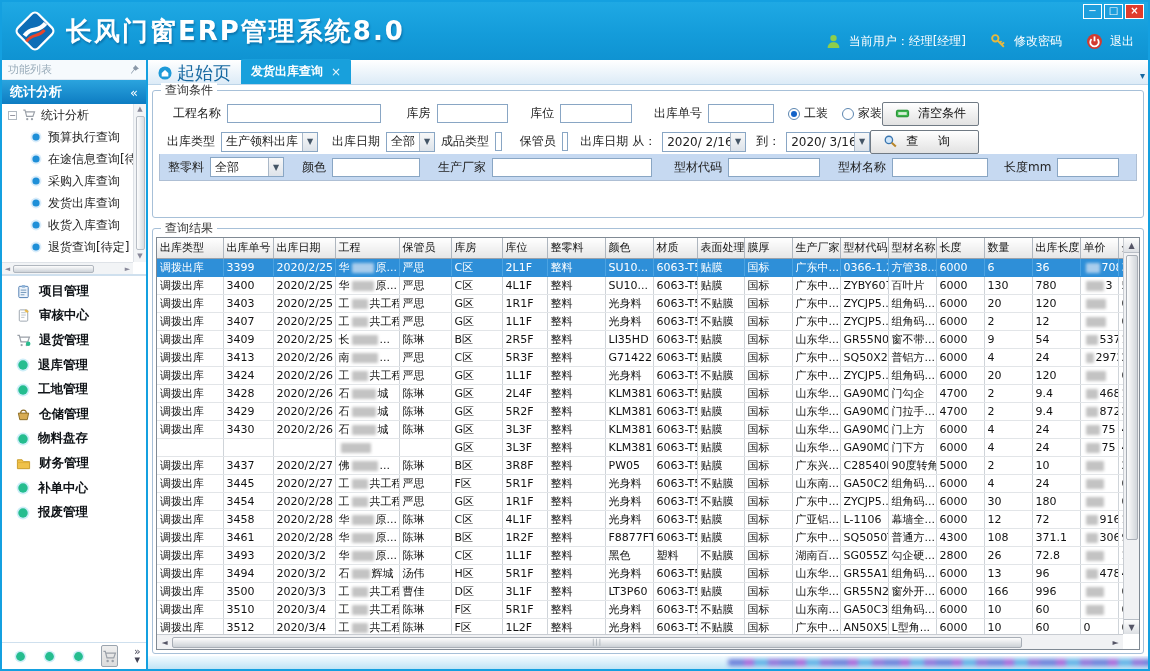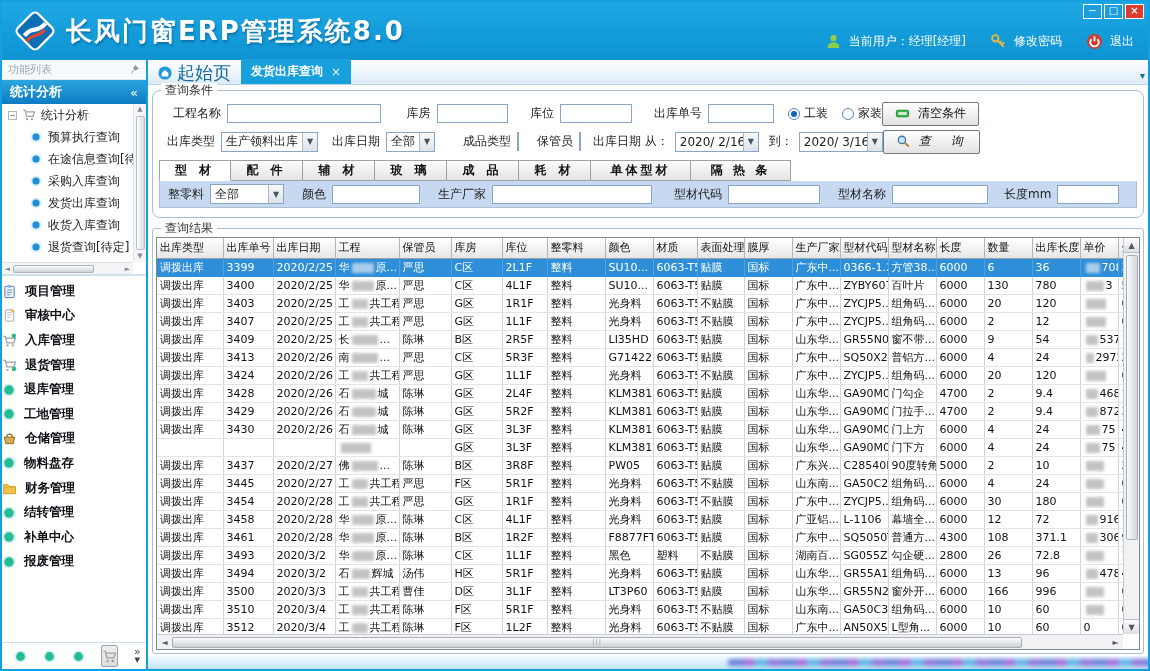--- a/index.html
+++ b/index.html
@@ -30,50 +30,50 @@
   .exp{width:9px;height:9px;border:1px solid #b0b8c0;font-size:8px;line-height:7px;text-align:center;color:#667;background:#fff;flex:none;}
   .tree-item{display:flex;align-items:center;gap:6px;height:22px;padding-left:28px;white-space:nowrap;}
   .tree-item .ic{width:12px;height:12px;}
   .vsb-mini{position:absolute;top:0;right:0;bottom:12px;width:13px;background:#f2f4f6;border-left:1px solid #dfe3e8;display:flex;flex-direction:column;align-items:center;font-size:7px;color:#889;}
   .vsb-mini .a{height:11px;line-height:11px;}
   .vsb-mini .th{flex:1;width:9px;background:linear-gradient(90deg,#fdfdfd,#d8dde2);border:1px solid #b8bec6;border-radius:2px;margin:1px 0;}
   .hsb-mini{position:absolute;left:0;right:13px;bottom:0;height:12px;background:#f2f4f6;border-top:1px solid #dfe3e8;display:flex;align-items:center;font-size:7px;color:#889;}
   .hsb-mini .a{width:11px;text-align:center;}
   .hsb-mini .th{height:8px;width:62%;background:linear-gradient(180deg,#fdfdfd,#ccd2d8);border:1px solid #b0b6be;border-radius:2px;}
   .grouplist{flex:1;min-height:0;overflow:hidden;padding-top:3px;}
-  .grp{height:24.6px;display:flex;align-items:center;gap:8px;padding-left:0;font-size:12.5px;font-weight:bold;color:#101418;white-space:nowrap;}
+  .grp{height:24.6px;display:flex;align-items:center;gap:8px;padding-left:14px;font-size:12.5px;font-weight:bold;color:#101418;white-space:nowrap;}
   .grp .ic{width:15px;height:15px;}
   .sb-bottom{height:27px;flex:none;border-top:1px solid #cfe0ee;display:flex;align-items:center;gap:16px;padding:0 12px;}
   .sb-bottom .ic{width:13px;height:13px;}
   .sb-bottom .tool{width:26px;height:22px;border:1px solid #9aa4ae;background:linear-gradient(#efefef,#dcdcdc);display:flex;align-items:center;justify-content:center;border-radius:2px;}
   .sb-bottom .more{margin-left:auto;font-size:11px;color:#445;line-height:8px;text-align:center;}
   
   .main{flex:1;min-width:0;display:flex;flex-direction:column;background:#fff;position:relative;}
   .tabbar{height:25px;flex:none;display:flex;align-items:flex-end;background:linear-gradient(180deg,#ffffff,#dcebf7);position:relative;border-bottom:1px solid #bcd4e8;}
   .tab-home{height:23px;display:flex;align-items:center;gap:5px;padding:0 10px;color:#1668a0;font-size:18px;white-space:nowrap;}
   .tab-home .ic{width:14px;height:14px;}
   .tab-active{height:25px;display:flex;align-items:center;gap:8px;padding:0 10px;background:#18a0dc;color:#fff;font-size:12px;font-weight:bold;border-radius:2px 2px 0 0;white-space:nowrap;}
   .tab-active .x{font-weight:normal;opacity:.9;}
   .tab-ovf{position:absolute;right:3px;bottom:3px;color:#1668a0;font-size:10px;}
   
   .gbox{border:1px solid #a7c0d8;border-radius:3px;margin:5px 4px 2px 4px;position:relative;}
   .gbox>.cap{position:absolute;top:-8px;left:8px;background:#fff;padding:0 4px;font-size:12px;color:#333;line-height:14px;}
-  .qbox{height:128px;flex:none;padding:10px 6px 0 6px;border-radius:8px;}
+  .qbox{height:128px;flex:none;padding:10px 6px 0 6px;}
   .frow{display:flex;align-items:center;height:25px;font-size:12px;color:#222;white-space:nowrap;}
   .lb{margin:0 6px 0 14px;}
   .tb{height:19px;border:1px solid #89a6c4;background:#fff;}
   .combo{height:20px;border:1px solid #89a6c4;background:#fff;display:flex;align-items:center;font-size:12px;}
   .combo .val{flex:1;padding:0 4px;overflow:hidden;}
   .combo .arr{width:15px;align-self:stretch;border-left:1px solid #aab8c8;background:linear-gradient(#f8f8f8,#dde3ea);font-size:8px;display:flex;align-items:center;justify-content:center;color:#456;}
   .radio{width:12px;height:12px;border:1px solid #5c86b0;border-radius:50%;background:#fff;margin:0 4px 0 14px;flex:none;}
   .radio.on{position:relative;}
   .radio.on::after{content:"";position:absolute;left:2px;top:2px;width:6px;height:6px;border-radius:50%;background:#1463c8;}
   .btn{height:24px;border:1px solid #707a84;background:linear-gradient(#ffffff,#e2e2e2);border-radius:2px;display:flex;align-items:center;gap:8px;padding:0 12px;font-size:12px;color:#111;margin-left:auto;margin-right:158px;}
   .btn .ic{width:15px;height:15px;}
-  .btn.search{letter-spacing:8px;padding-right:8px;font-style:italic;}
+  .btn.search{letter-spacing:8px;padding-right:20px;}
   .mattabs{display:flex;margin-top:6px;height:21px;}
   .mat-tab{width:72px;border:1px solid #9aa2aa;border-left:none;background:linear-gradient(#fcfcfc,#e4e4e4);font-size:12px;font-weight:bold;color:#111;display:flex;align-items:center;justify-content:center;letter-spacing:4px;white-space:nowrap;overflow:hidden;}
   .mat-tab:first-child{border-left:1px solid #9aa2aa;}
   .mat-tab.active{background:#fff;border-bottom:1px solid #fff;}
   .mat-tab.wide{width:100px;letter-spacing:3px;}
   .subrow{height:27px;background:#c6d9f1;border:1px solid #aebfd4;border-top:none;display:flex;align-items:center;font-size:12px;color:#222;white-space:nowrap;}
   
   .rbox{flex:1;min-height:0;margin-top:8px;padding:8px 3px 3px 3px;display:flex;}
   .gridwrap{flex:1;border:1px solid #808a94;position:relative;overflow:hidden;background:#fff;}
   .gridscroll{position:absolute;left:0;top:0;right:16px;bottom:15px;overflow:hidden;}
@@ -262,31 +262,20 @@
                 <rect x="3.5" y="2" width="9" height="12" rx="1" fill="#fff" stroke="#9aa4ae"></rect>
                 <path d="M5.5 5h5M5.5 7.5h5M5.5 10h3.5" stroke="#b8c0c8" fill="none"></path>
                 <path d="M10.3 1.2l3.2 2.2-1.3 1.9-3.2-2.2z" fill="#e8b84a"></path>
               </svg>
             </span>
             <span>审核中心</span>
           </div>
           <div class="grp">
             <span class="ic" style="height: 15px; width: 15px;">
               <svg viewBox="0 0 16 16">
-                <path d="M1.5 3.5h2l1.8 7h7.2l1.8-5H4.2" fill="none" stroke="#9aa0a8" stroke-width="1.3"></path>
-                <circle cx="6" cy="13.2" r="1.2" fill="#9aa0a8"></circle>
-                <circle cx="11.4" cy="13.2" r="1.2" fill="#9aa0a8"></circle>
-                <circle cx="12.6" cy="3" r="2.4" fill="#2abd8e"></circle>
-              </svg>
-            </span>
-            <span>入库管理</span>
-          </div>
-          <div class="grp">
-            <span class="ic" style="height: 15px; width: 15px;">
-              <svg viewBox="0 0 16 16">
                 <path d="M1.5 2.5h2l1.8 7h7.2l1.8-5H4.2" fill="none" stroke="#9aa0a8" stroke-width="1.3"></path>
                 <circle cx="6" cy="12.8" r="1.2" fill="#9aa0a8"></circle>
                 <circle cx="11.4" cy="12.8" r="1.2" fill="#9aa0a8"></circle>
                 <circle cx="13" cy="11.5" r="2.4" fill="#2abd8e"></circle>
               </svg>
             </span>
             <span>退货管理</span>
           </div>
           <div class="grp">
             <span class="ic" style="height: 14px; width: 14px;">
@@ -325,29 +314,20 @@
             <span>物料盘存</span>
           </div>
           <div class="grp">
             <span class="ic" style="height: 15px; width: 15px;">
               <svg viewBox="0 0 16 16">
                 <path d="M1.5 4h5l1.5 2h6.5v7.5h-13z" fill="#f0c24a" stroke="#c89a28"></path>
                 <path d="M1.5 7h13" stroke="#e0b038"></path>
               </svg>
             </span>
             <span>财务管理</span>
-          </div>
-          <div class="grp">
-            <span class="ic" style="height: 14px; width: 14px;">
-              <svg viewBox="0 0 16 16">
-                <circle cx="8" cy="8" r="7.3" fill="#cdeef8"></circle>
-                <circle cx="8" cy="8" r="5.4" fill="#25bd8f"></circle>
-              </svg>
-            </span>
-            <span>结转管理</span>
           </div>
           <div class="grp">
             <span class="ic" style="height: 14px; width: 14px;">
               <svg viewBox="0 0 16 16">
                 <circle cx="8" cy="8" r="7.3" fill="#cdeef8"></circle>
                 <circle cx="8" cy="8" r="5.4" fill="#25bd8f"></circle>
               </svg>
             </span>
             <span>补单中心</span>
           </div>
@@ -440,21 +420,21 @@
           <span class="lb" style="margin-left:8px">出库类型</span>
           <span class="combo" style="width:104px">
               <span class="val">生产领料出库</span>
               <span class="arr">▼</span>
             </span>
           <span class="lb" style="margin-left:14px">出库日期</span>
           <span class="combo" style="width:88px">
               <span class="val">全部</span>
               <span class="arr">▼</span>
             </span>
-          <span class="lb" style="margin-left:28px">成品类型</span>
+          <span class="lb" style="margin-left:6px">成品类型</span>
           <span class="tb" style="width:100px"></span>
           <span class="lb" style="margin-left:18px">保管员</span>
           <span class="tb" style="width:96px"></span>
           <span class="lb" style="margin-left:12px"><span>出库日期</span> <span>从：</span></span>
           <span class="combo" style="width:84px">
               <span class="val">2020/ 2/16</span>
               <span class="arr">▼</span>
             </span>
           <span class="lb" style="margin-left:10px">到：</span>
           <span class="combo" style="width:84px">
@@ -464,30 +444,20 @@
           <span class="btn search">
             <span class="ic">
                 <svg viewBox="0 0 16 16">
                   <circle cx="6.3" cy="6.3" r="3.9" fill="#cfe6fa" stroke="#3a76b0" stroke-width="1.4"></circle>
                   <path d="M9.3 9.3l4.4 4" stroke="#b8862a" stroke-width="2.2"></path>
                 </svg>
               </span>
             <span>查 询</span>
           </span>
         </div>
-        <div class="mattabs" id="mat-tabs">
-            <div class="mat-tab active">型 材</div>
-            <div class="mat-tab">配 件</div>
-            <div class="mat-tab">辅 材</div>
-            <div class="mat-tab">玻 璃</div>
-            <div class="mat-tab">成 品</div>
-            <div class="mat-tab">耗 材</div>
-            <div class="mat-tab wide">单体型材</div>
-            <div class="mat-tab wide">隔 热 条</div>
-          </div>
         <div class="subrow">
           <span class="lb" style="margin-left:8px">整零料</span>
           <span class="combo" style="width:74px;background:#fff">
               <span class="val">全部</span>
               <span class="arr">▼</span>
             </span>
           <span class="lb" style="margin-left:18px">颜色</span>
           <span class="tb" style="width:88px"></span>
           <span class="lb" style="margin-left:18px">生产厂家</span>
           <span class="tb" style="width:160px"></span>

